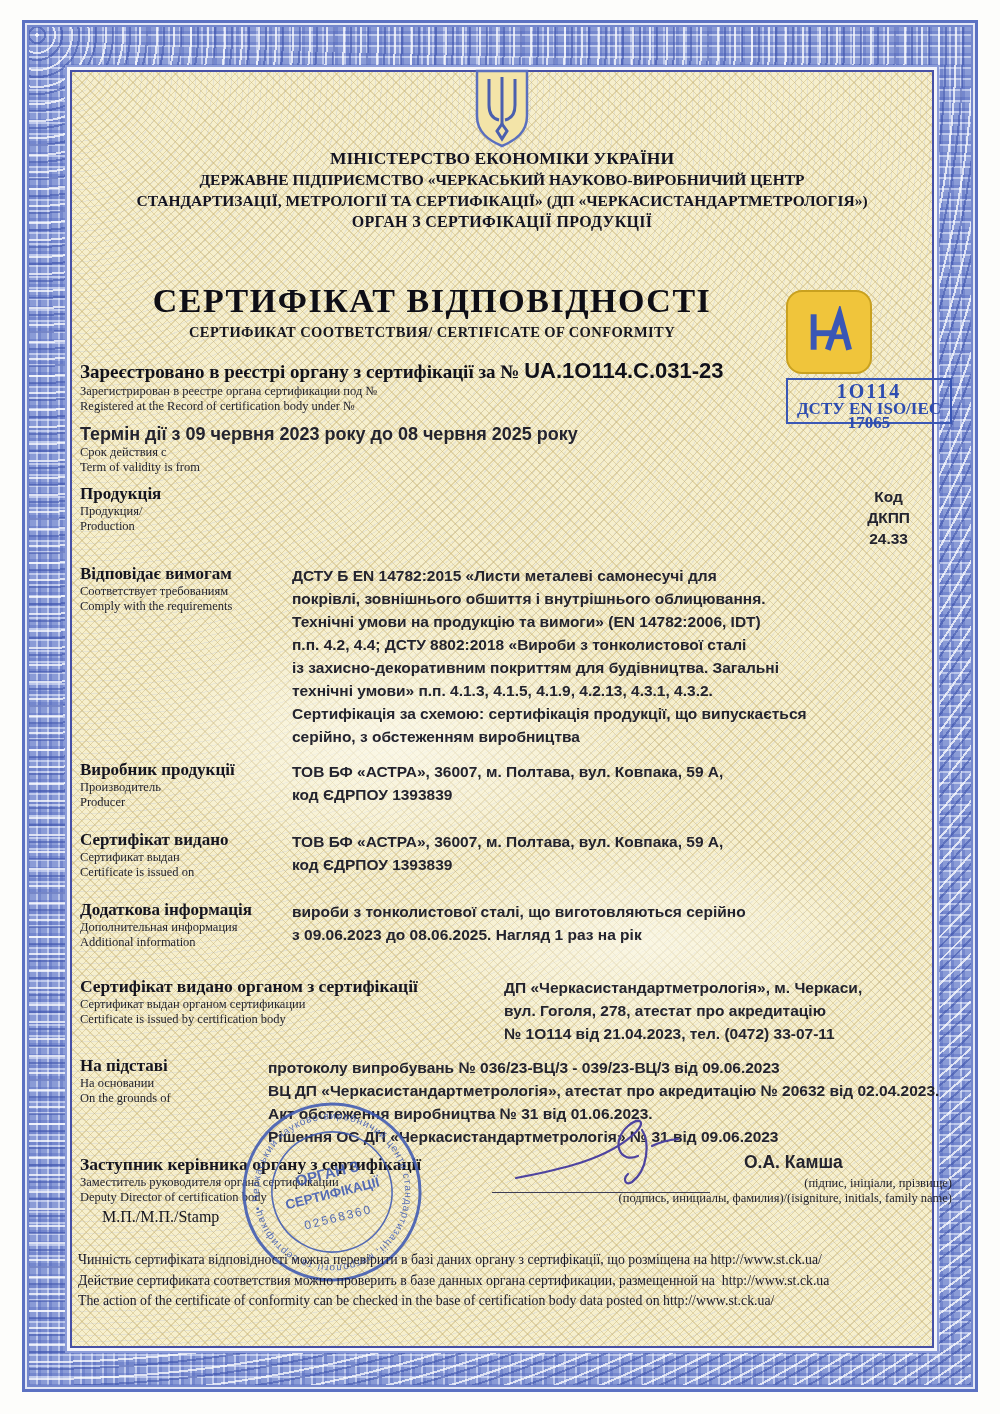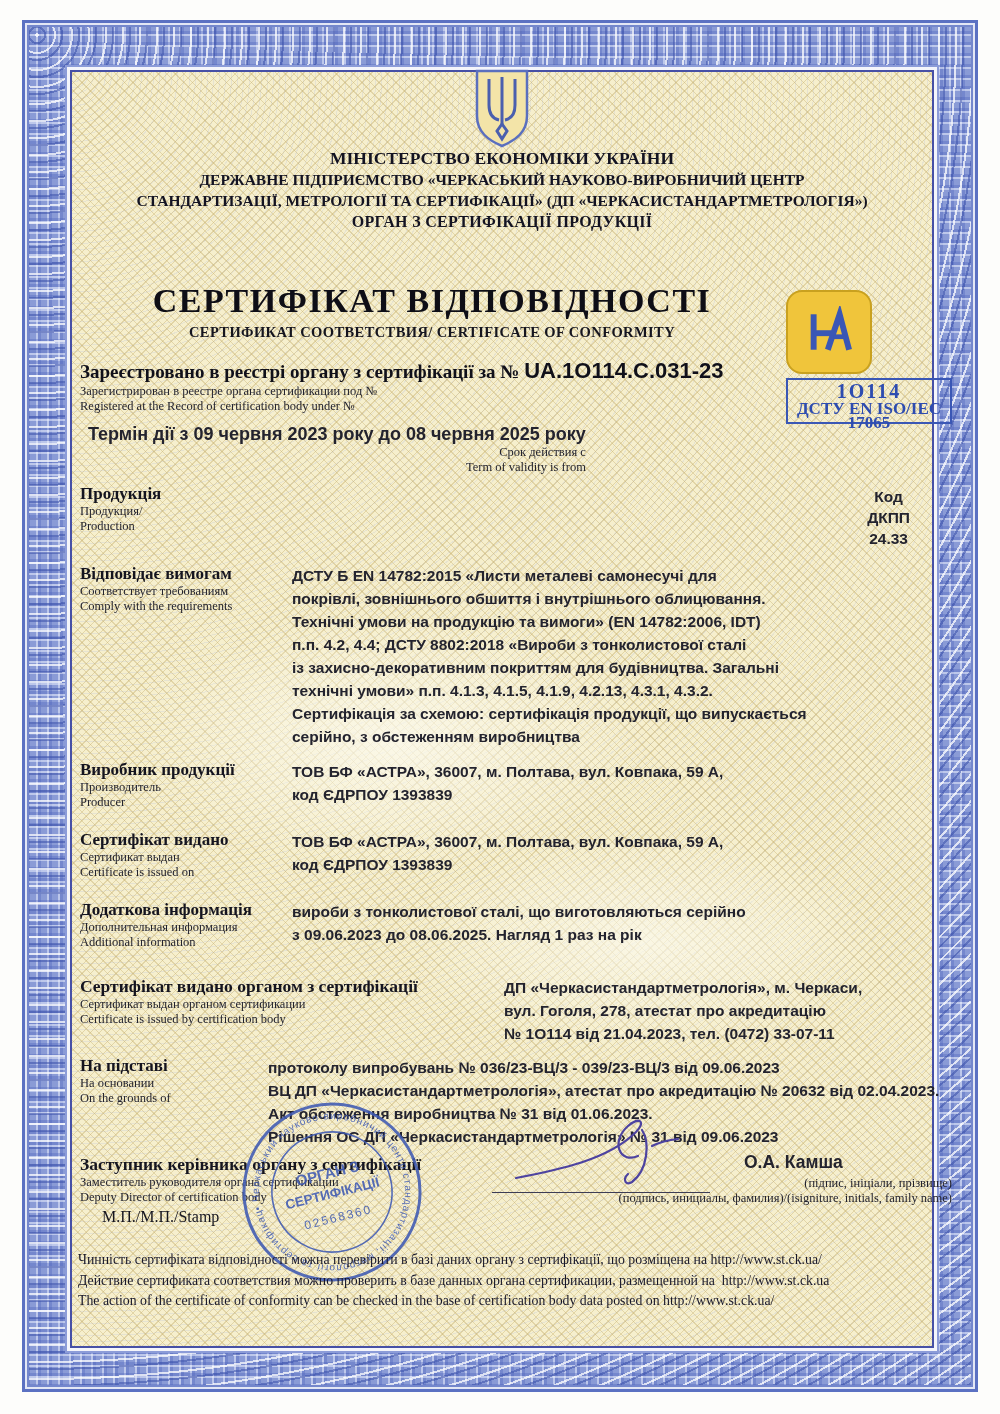--- a/index.html
+++ b/index.html
@@ -55,21 +55,21 @@
   .reg .main{font-size:19px;font-weight:bold;color:#10101a;}
   .reg .num{font-family:"Liberation Sans",sans-serif;font-size:22px;}
 
   .logo-box{left:714px;top:218px;width:82px;height:80px;background:#f0c53b;border-radius:16px;
     border:2px solid #c9a11f;display:flex;align-items:center;justify-content:center;}
   .mark-box{left:672px;top:306px;width:162px;height:42px;border:2px solid #3a57b5;
     text-align:center;color:#2d4cb0;margin-left:42px;}
   .mark-box .n{font-size:20px;font-weight:bold;letter-spacing:2px;line-height:22px;}
   .mark-box .s{font-size:17px;font-weight:bold;line-height:14px;}
 
-  .validity{top:352px;left:16px;text-align:right;}
+  .validity{top:352px;left:8px;}
   .validity .main{font-size:18px;}
 
   .row{position:absolute;left:8px;right:8px;display:flex;}
   .lbl{width:212px;flex:0 0 212px;}
   .lbl .ua{font-size:17px;font-weight:bold;line-height:20px;color:#14141f;}
   .val{font-size:15.5px;line-height:23px;}
   .code-col{position:absolute;right:22px;text-align:center;font-size:15.5px;line-height:21px;}
 
   .r-product{top:412px;}
   .r-req{top:492px;}

